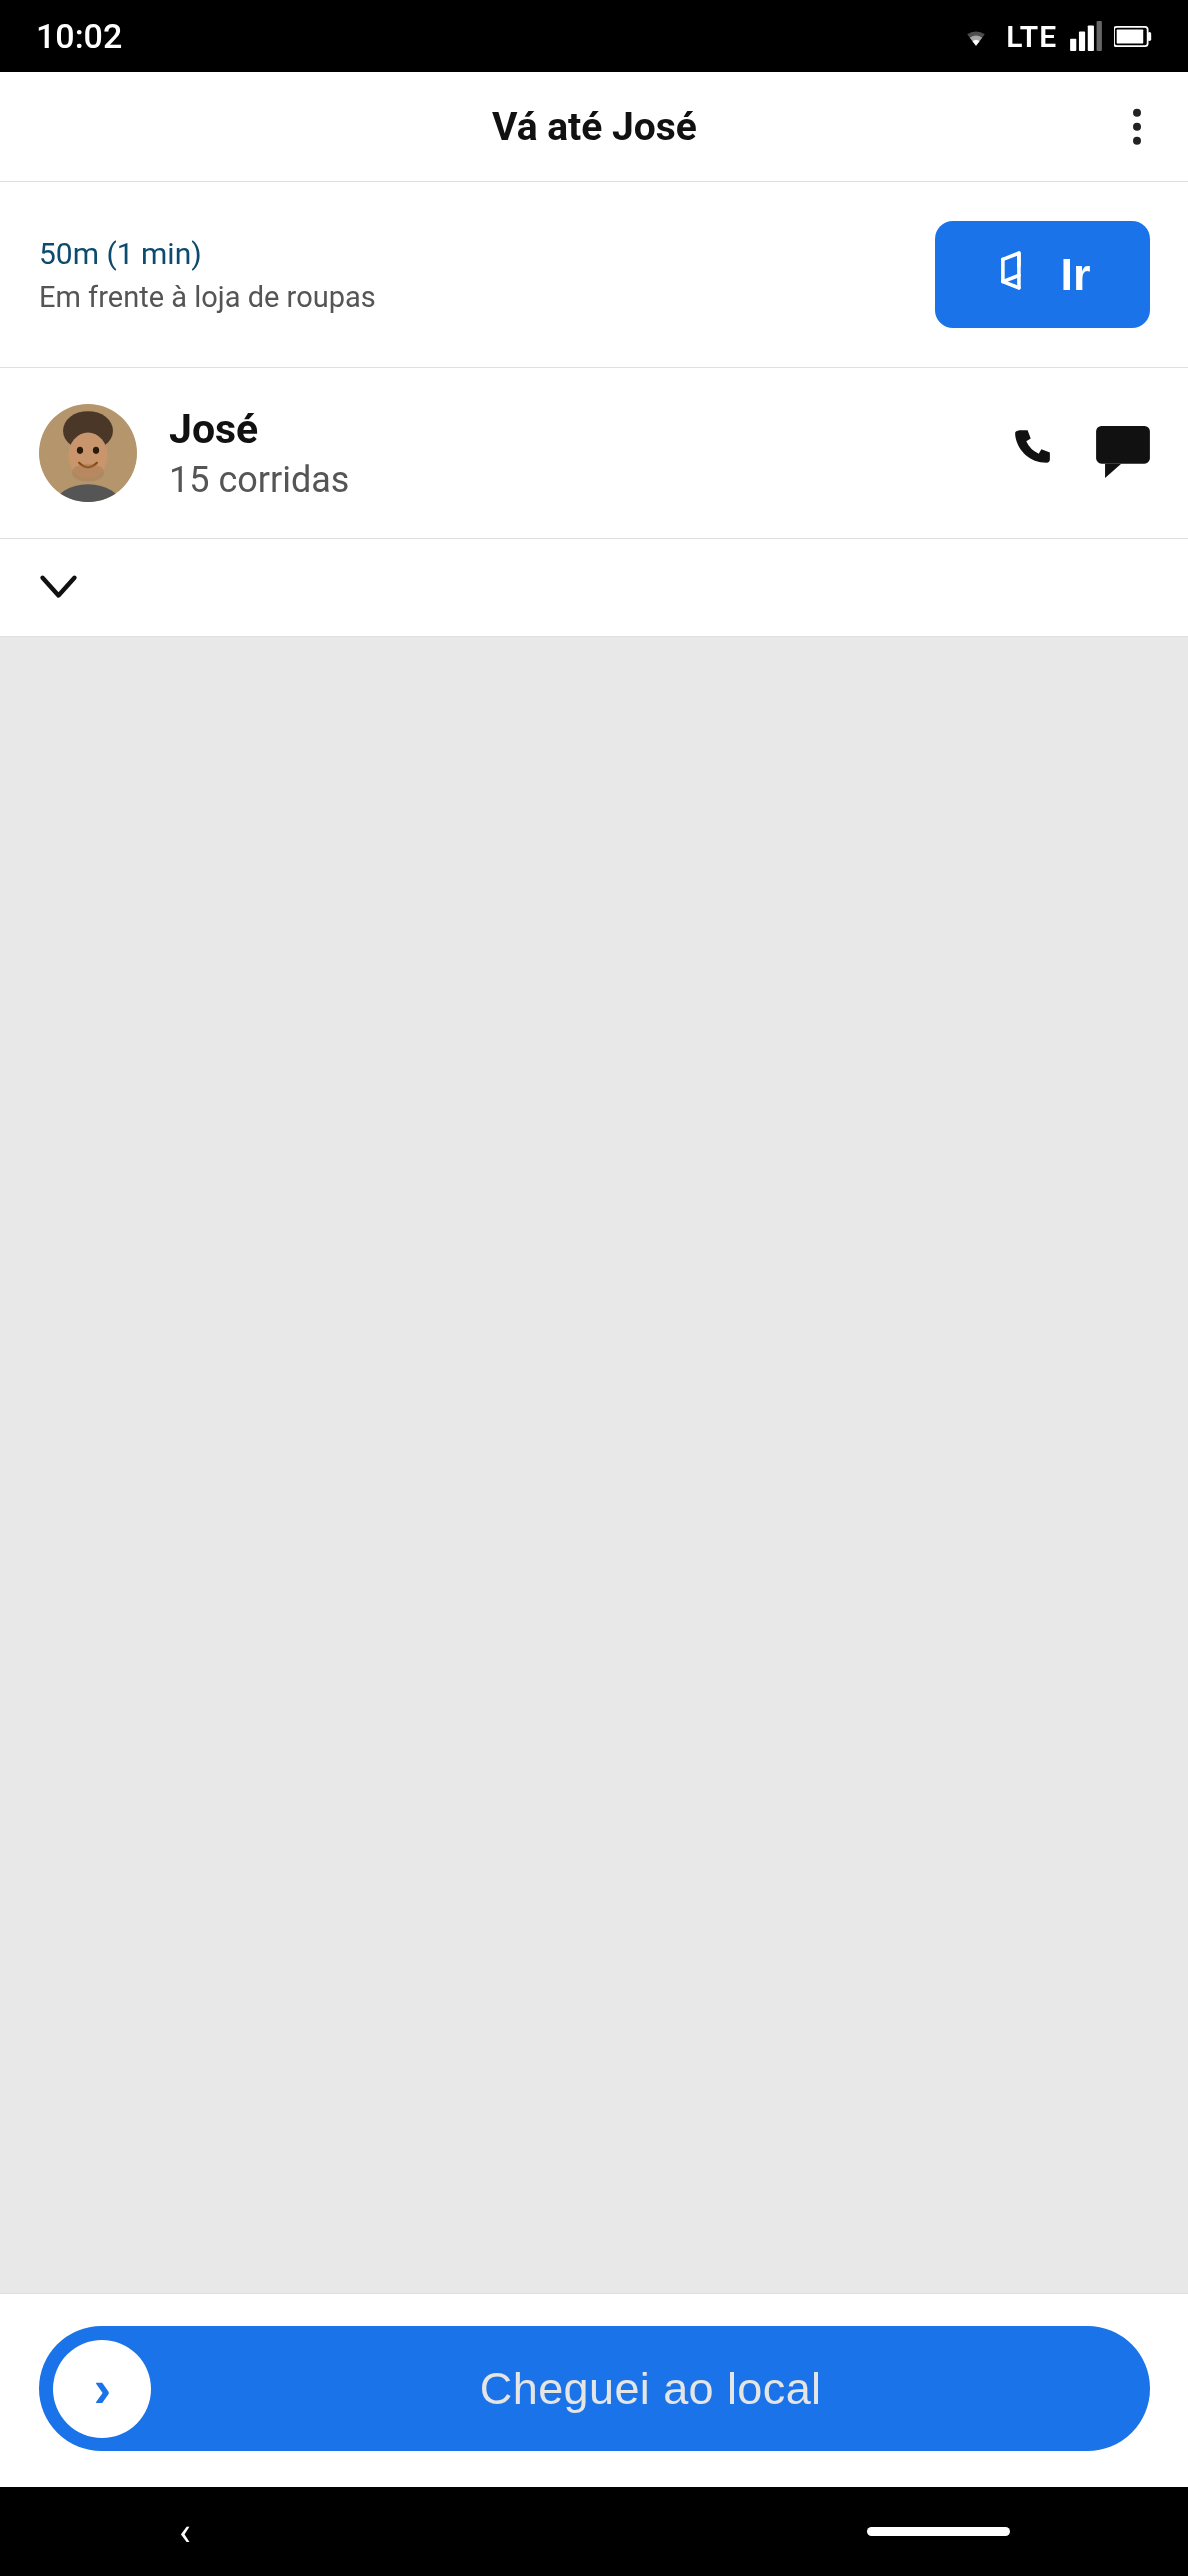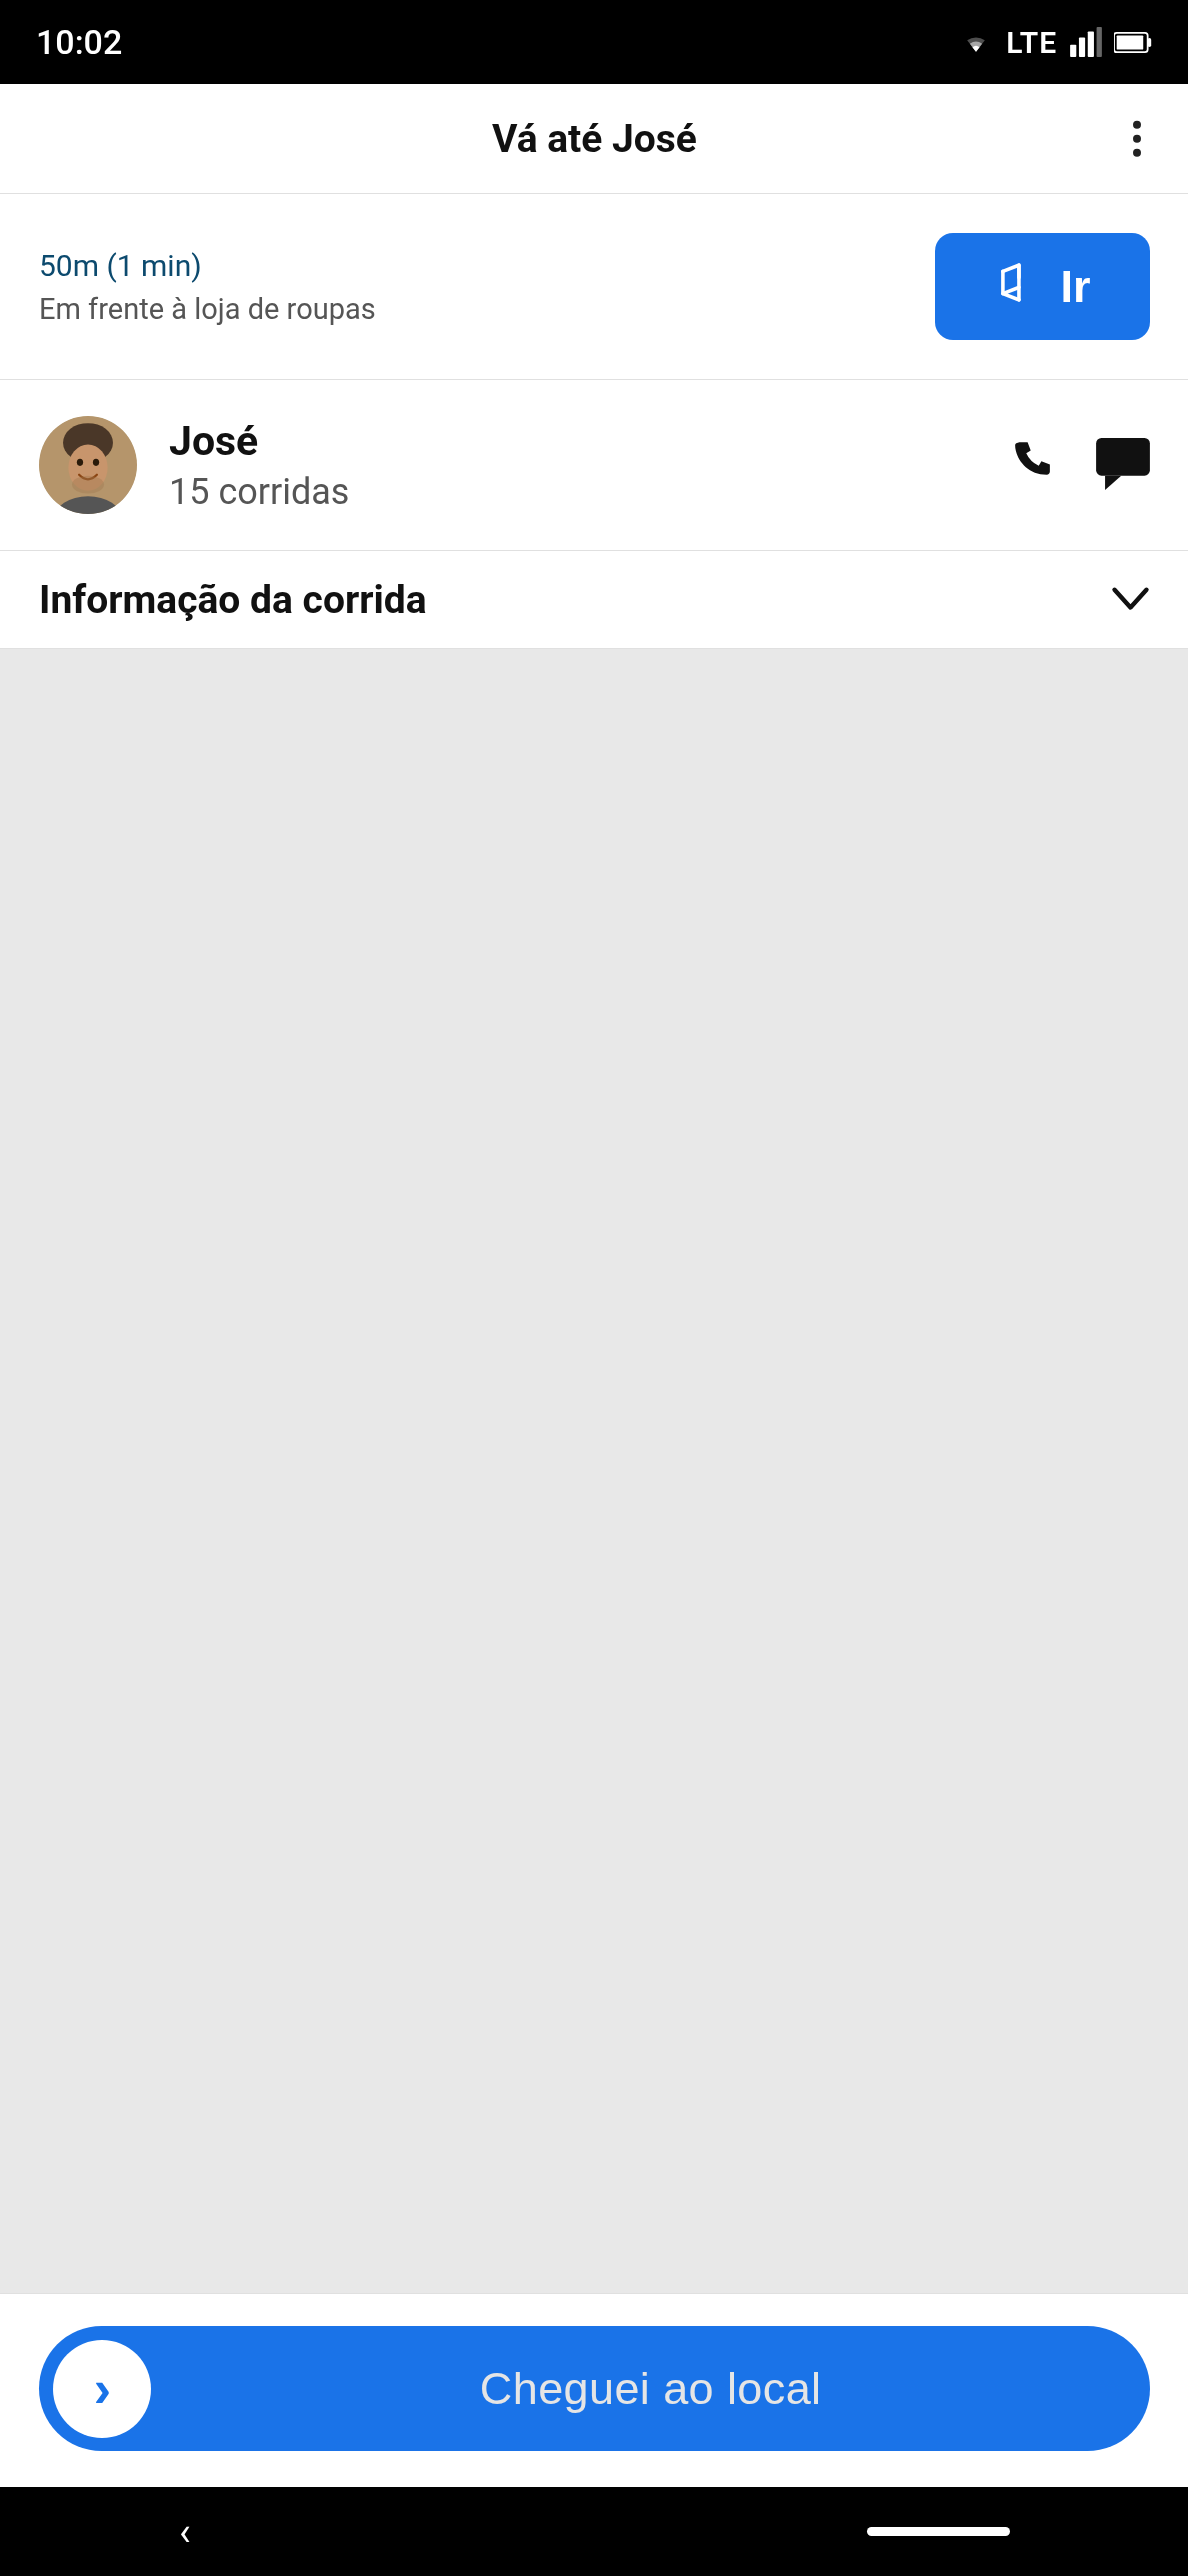--- a/index.html
+++ b/index.html
@@ -11,21 +11,21 @@
       background: #fff;
       font-family: 'Roboto', Arial, sans-serif;
       display: flex;
       flex-direction: column;
     }
 
     
     .status-bar {
       background: #000;
       color: #fff;
-      height: 84px;
+      height: 72px;
       display: flex;
       align-items: center;
       justify-content: space-between;
       padding: 0 36px;
       flex-shrink: 0;
     }
     .status-time {
       font-size: 34px;
       font-weight: 500;
     }
@@ -367,21 +367,20 @@
         <svg width="54" height="52" viewBox="0 0 60 58" fill="#111" xmlns="http://www.w3.org/2000/svg">
           <rect x="0" y="0" width="60" height="42" rx="6"></rect>
           <polygon points="10,42 10,58 28,42"></polygon>
         </svg>
       </span>
     </button>
   </div>
 </div>
 
 <div class="info-section">
-  <span class="info-label">Informação da corrida</span>
   <span class="chevron-down">
     <svg width="39" height="27" viewBox="0 0 44 30" fill="none" xmlns="http://www.w3.org/2000/svg">
       <path d="M4 4 L22 24 L40 4" stroke="#111" stroke-width="5" stroke-linecap="round" stroke-linejoin="round"></path>
     </svg>
   </span>
 </div>
 
 <div class="map-section">
 </div>
 

